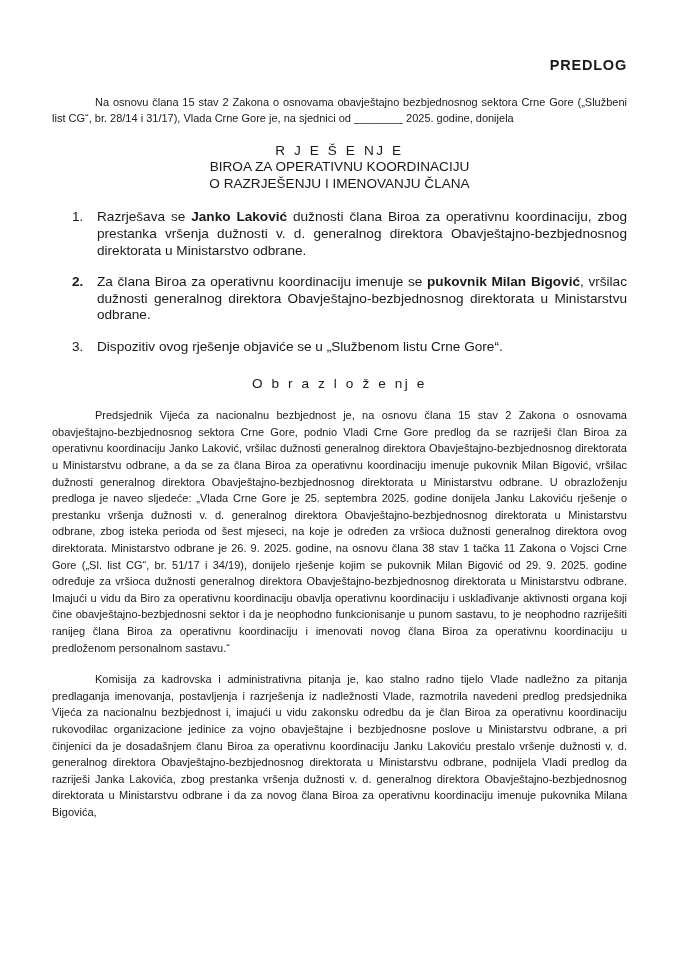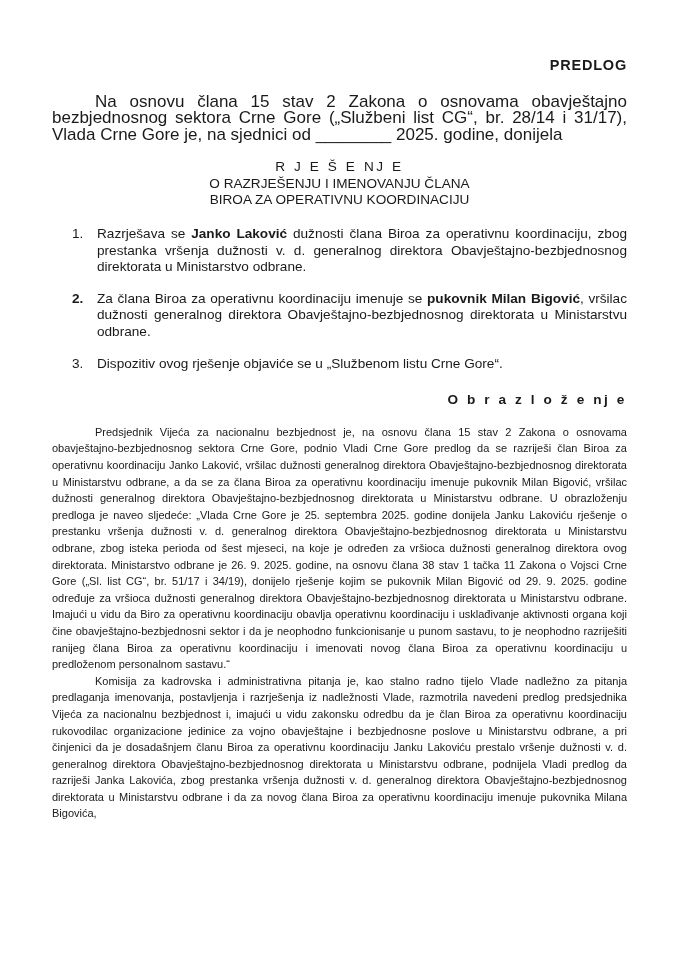--- a/index.html
+++ b/index.html
@@ -31,21 +31,21 @@
     font-weight: bold;
     letter-spacing: 0.8px;
     padding-top: 58px;
     padding-right: 0px;
     line-height: 1;
   }
 
   
   .intro {
     margin-top: 21px;
-    font-size: 17px;
+    font-size: 11px;
     line-height: 16.6px;
     text-align: justify;
     text-indent: 43px;
     text-justify: inter-word;
   }
 
   
   .title-block {
     margin-top: 16px;
     text-align: center;
@@ -80,51 +80,51 @@
     top: 0;
     width: 22px;
     text-align: left;
   }
   .marker.bold { font-weight: bold; }
   .li b { font-weight: bold; }
 
   
   .expl-head {
     margin-top: 20px;
-    text-align: right;
-    font-weight: bold;
+    text-align: center;
+    font-weight: normal;
     font-size: 13.6px;
     line-height: 16.6px;
     letter-spacing: 2.6px;
   }
 
   
   .body-p {
     margin-top: 15px;
     font-size: 11px;
     line-height: 16.6px;
     text-align: justify;
     text-justify: inter-word;
     hyphens: none;
   }
-  .body-p.tight { margin-top: 0px; }
+  .body-p.tight { margin-top: 15px; }
 </style>
 </head>
 <body>
 
 <div class="page">
 
   <div class="header-label">PREDLOG</div>
 
   <div class="intro">Na osnovu člana 15 stav 2 Zakona o osnovama obavještajno bezbjednosnog sektora Crne Gore („Službeni list CG“, br. 28/14 i 31/17), Vlada Crne Gore je, na sjednici od ________ 2025. godine, donijela</div>
 
   <div class="title-block">
     <div class="title-spaced">R J E Š E NJ E</div>
+    <div>BIROA ZA OPERATIVNU KOORDINACIJU</div>
     <div>O RAZRJEŠENJU I IMENOVANJU ČLANA</div>
-    <div>BIROA ZA OPERATIVNU KOORDINACIJU</div>
   </div>
 
   <div class="ol">
 
     <div class="li li-1">
       <span class="marker">1.</span><span>Razrješava se </span><b>Janko Laković</b><span> dužnosti člana Biroa za operativnu koordinaciju, zbog prestanka vršenja dužnosti v. d. generalnog direktora Obavještajno-bezbjednosnog direktorata u Ministarstvo odbrane.</span>
     </div>
 
     <div class="li li-2">
       <span class="marker bold">2.</span><span>Za člana Biroa za operativnu koordinaciju imenuje se </span><b>pukovnik Milan Bigović</b><span>, vršilac dužnosti generalnog direktora Obavještajno-bezbjednosnog direktorata u Ministarstvu odbrane.</span>

